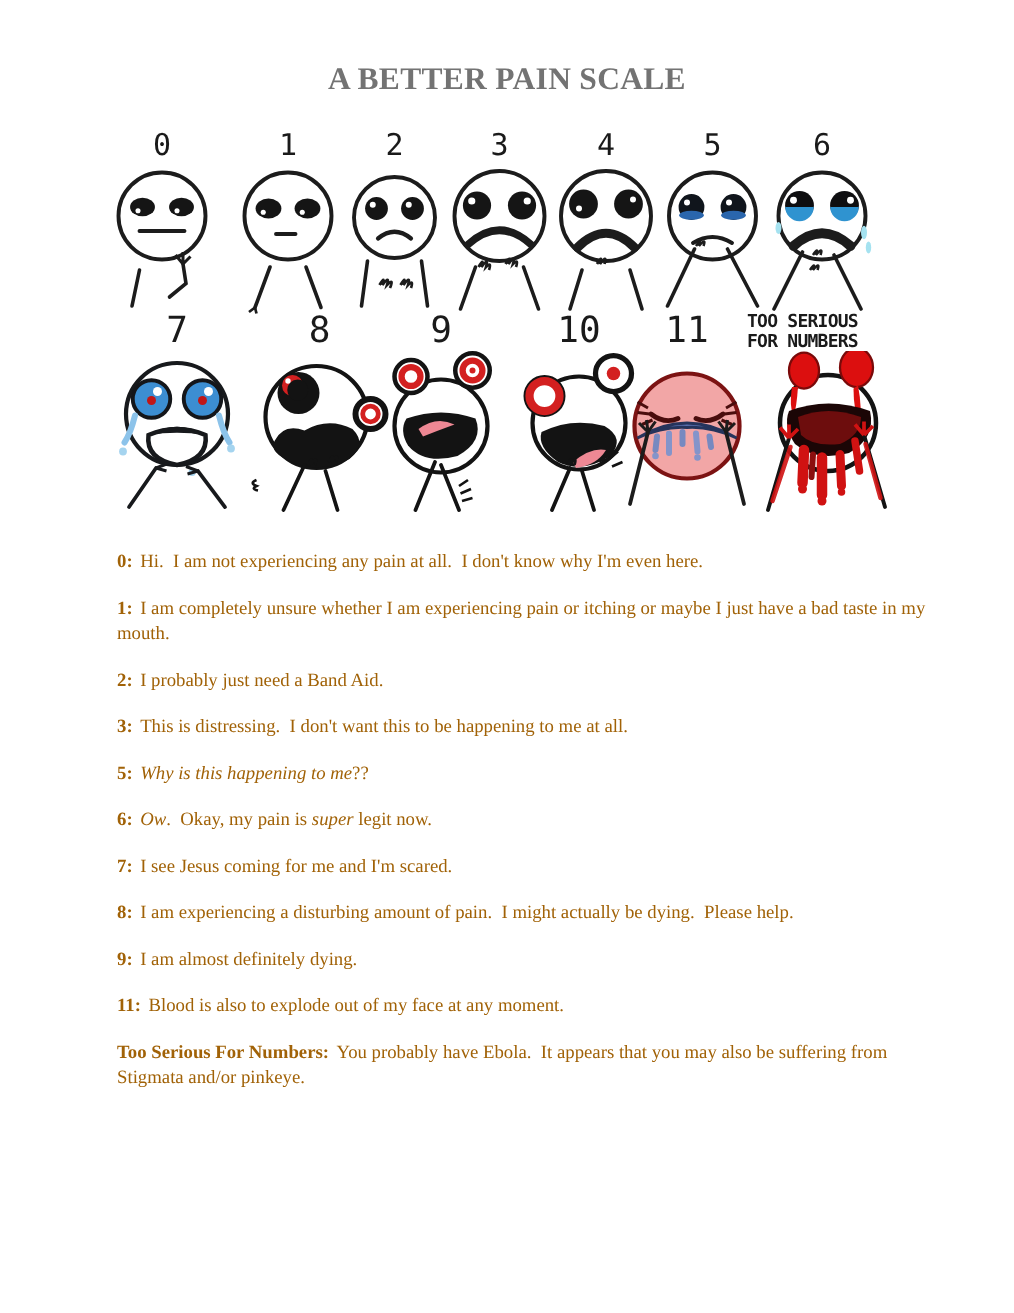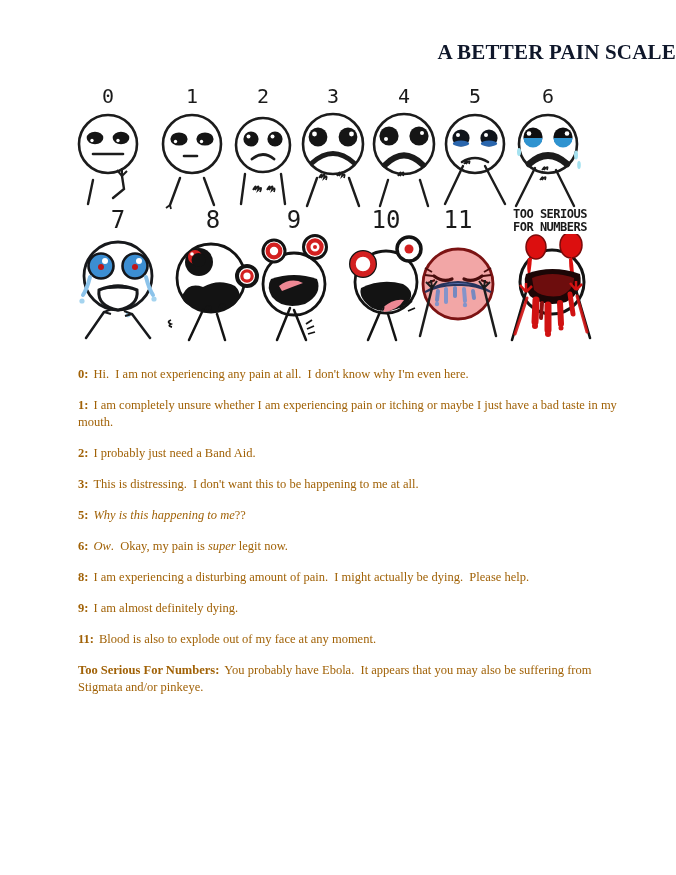--- a/index.html
+++ b/index.html
@@ -1,26 +1,26 @@
 <!DOCTYPE html>
 <html><head>
 <meta charset="utf-8">
 <style>
   html,body{margin:0;padding:0;background:#fff;}
   #page{position:relative;width:676px;height:875px;background:#fff;overflow:hidden;
         font-family:"Liberation Serif",serif;color:#1a1a1a;}
-  .title{position:absolute;top:40px;left:0;width:676px;text-align:right;
+  .title{position:absolute;top:40px;left:0;width:676px;text-align:center;
          font-family:"Liberation Serif",serif;font-weight:bold;font-size:21px;
-         letter-spacing:.2px;color:#0f172a;}
+         letter-spacing:.2px;color:#737373;}
   .fig{position:absolute;display:flex;flex-direction:column;align-items:center;}
   .num{font-family:"DejaVu Sans Mono",monospace;color:#1a1a1a;text-align:center;}
   .r1 .num{font-size:20px;line-height:24px;height:24px;}
   .r2 .num{font-size:24px;line-height:28px;height:28px;}
   .ts-label{font-family:"DejaVu Sans Mono",monospace;font-weight:bold;font-size:12px;
-            line-height:13px;height:28px;width:100%;text-align:center;padding-top:2px;
+            line-height:13px;height:28px;width:100%;text-align:left;padding-top:2px;
             letter-spacing:-0.5px;color:#1a1a1a;box-sizing:border-box;}
   .descs{position:absolute;top:366px;left:78px;width:540px;}
   .desc{margin:0 0 14px 0;font-size:12.5px;line-height:17px;color:#a16207;white-space:pre-wrap;}
   .desc b{margin-right:5px;}
   svg{display:block;}
 </style>
 </head>
 <body>
 
 <div id="page">
@@ -267,19 +267,20 @@
     </svg>
   </div>
 
   <div class="descs">
     <p class="desc"><b>0:</b><span><span>Hi.  I am not experiencing any pain at all.  I don't know why I'm even here.</span></span></p>
     <p class="desc"><b>1:</b><span><span>I am completely unsure whether I am experiencing pain or itching or maybe I just have a bad taste in my mouth.</span></span></p>
     <p class="desc"><b>2:</b><span><span>I probably just need a Band Aid.</span></span></p>
     <p class="desc"><b>3:</b><span><span>This is distressing.  I don't want this to be happening to me at all.</span></span></p>
     <p class="desc"><b>5:</b><span><i>Why is this happening to me</i><span>??</span></span></p>
     <p class="desc"><b>6:</b><span><i>Ow</i><span>.  Okay, my pain is </span><i>super</i><span> legit now.</span></span></p>
+    <p class="desc"><b>7:</b><span><span>I see Jesus coming for me and I'm scared.</span></span></p>
     <p class="desc"><b>8:</b><span><span>I am experiencing a disturbing amount of pain.  I might actually be dying.  Please help.</span></span></p>
     <p class="desc"><b>9:</b><span><span>I am almost definitely dying.</span></span></p>
     <p class="desc"><b>11:</b><span><span>Blood is also to explode out of my face at any moment.</span></span></p>
     <p class="desc"><b>Too Serious For Numbers:</b><span><span>You probably have Ebola.  It appears that you may also be suffering from Stigmata and/or pinkeye.</span></span></p>
   </div>
 
 </div>
 
 </body></html>

